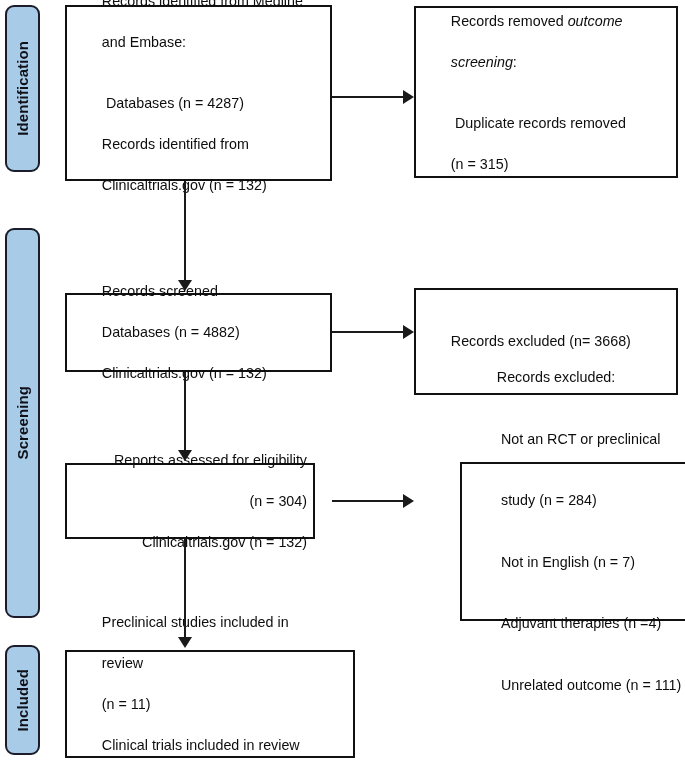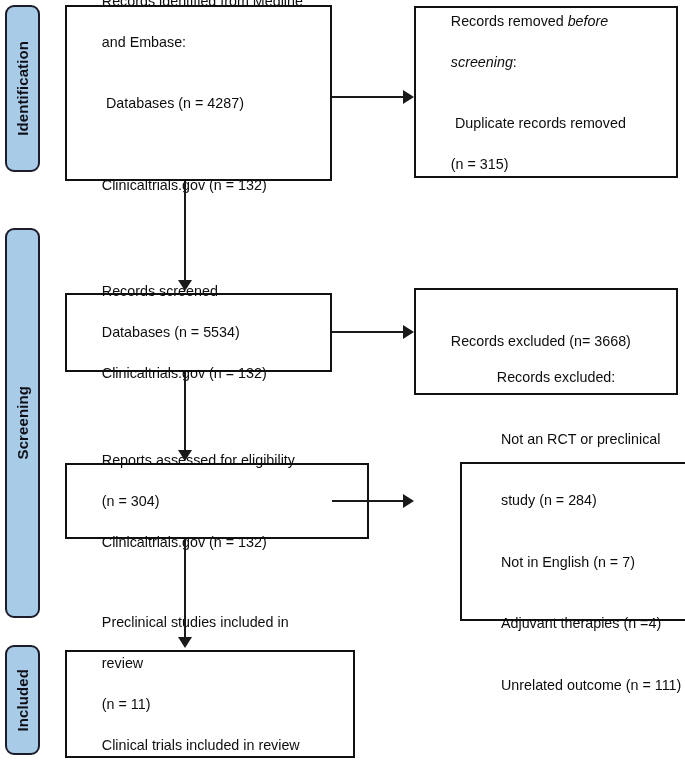--- a/index.html
+++ b/index.html
@@ -103,49 +103,49 @@
 
   <div class="stage-bar" style="top:645px; height:110px;">
     <span class="stage-text">Included</span>
   </div>
 
   <div class="box" style="left:65px; top:5px; width:267px; height:176px;">
     <div class="box-text mid">
       <span>Records identified from Medline</span><br>
       <span>and Embase:</span><br>
       <span class="indent">Databases (n = 4287)</span>
-      <br>
+      <span>Records identified from</span><br>
       <span>Clinicaltrials.gov (n = 132)</span>
     </div>
   </div>
 
   <div class="box" style="left:414px; top:6px; width:264px; height:172px;">
     <div class="box-text mid">
-      <span>Records removed </span><span class="ital">before</span><br>
+      <span>Records removed </span><span class="ital">outcome</span><br>
       <span class="ital">screening</span><span>:</span><br>
       <span class="indent">Duplicate records removed</span>
       <span>(n = 315)</span>
     </div>
   </div>
 
   <div class="box" style="left:65px; top:293px; width:267px; height:79px;">
     <div class="box-text mid">
       <span>Records screened</span><br>
-      <span>Databases (n = 5534)</span><br>
+      <span>Databases (n = 4882)</span><br>
       <span>Clinicaltrials.gov (n = 132)</span>
     </div>
   </div>
 
   <div class="box" style="left:414px; top:288px; width:264px; height:107px;">
     <div class="box-text mid">
       <span>Records excluded (n= 3668)</span>
     </div>
   </div>
 
-  <div class="box" style="left:65px; top:463px; width:304px; height:76px;">
+  <div class="box" style="left:65px; top:463px; width:250px; height:76px;text-align:right;">
     <div class="box-text mid">
       <span>Reports assessed for eligibility</span><br>
       <span>(n = 304)</span><br>
       <span>Clinicaltrials.gov (n = 132)</span>
     </div>
   </div>
 
   <div class="box" style="left:414px; top:462px; width:264px; height:159px;margin-left:46px;">
     <div class="box-text mid">
       <span>Records excluded:</span><br>

